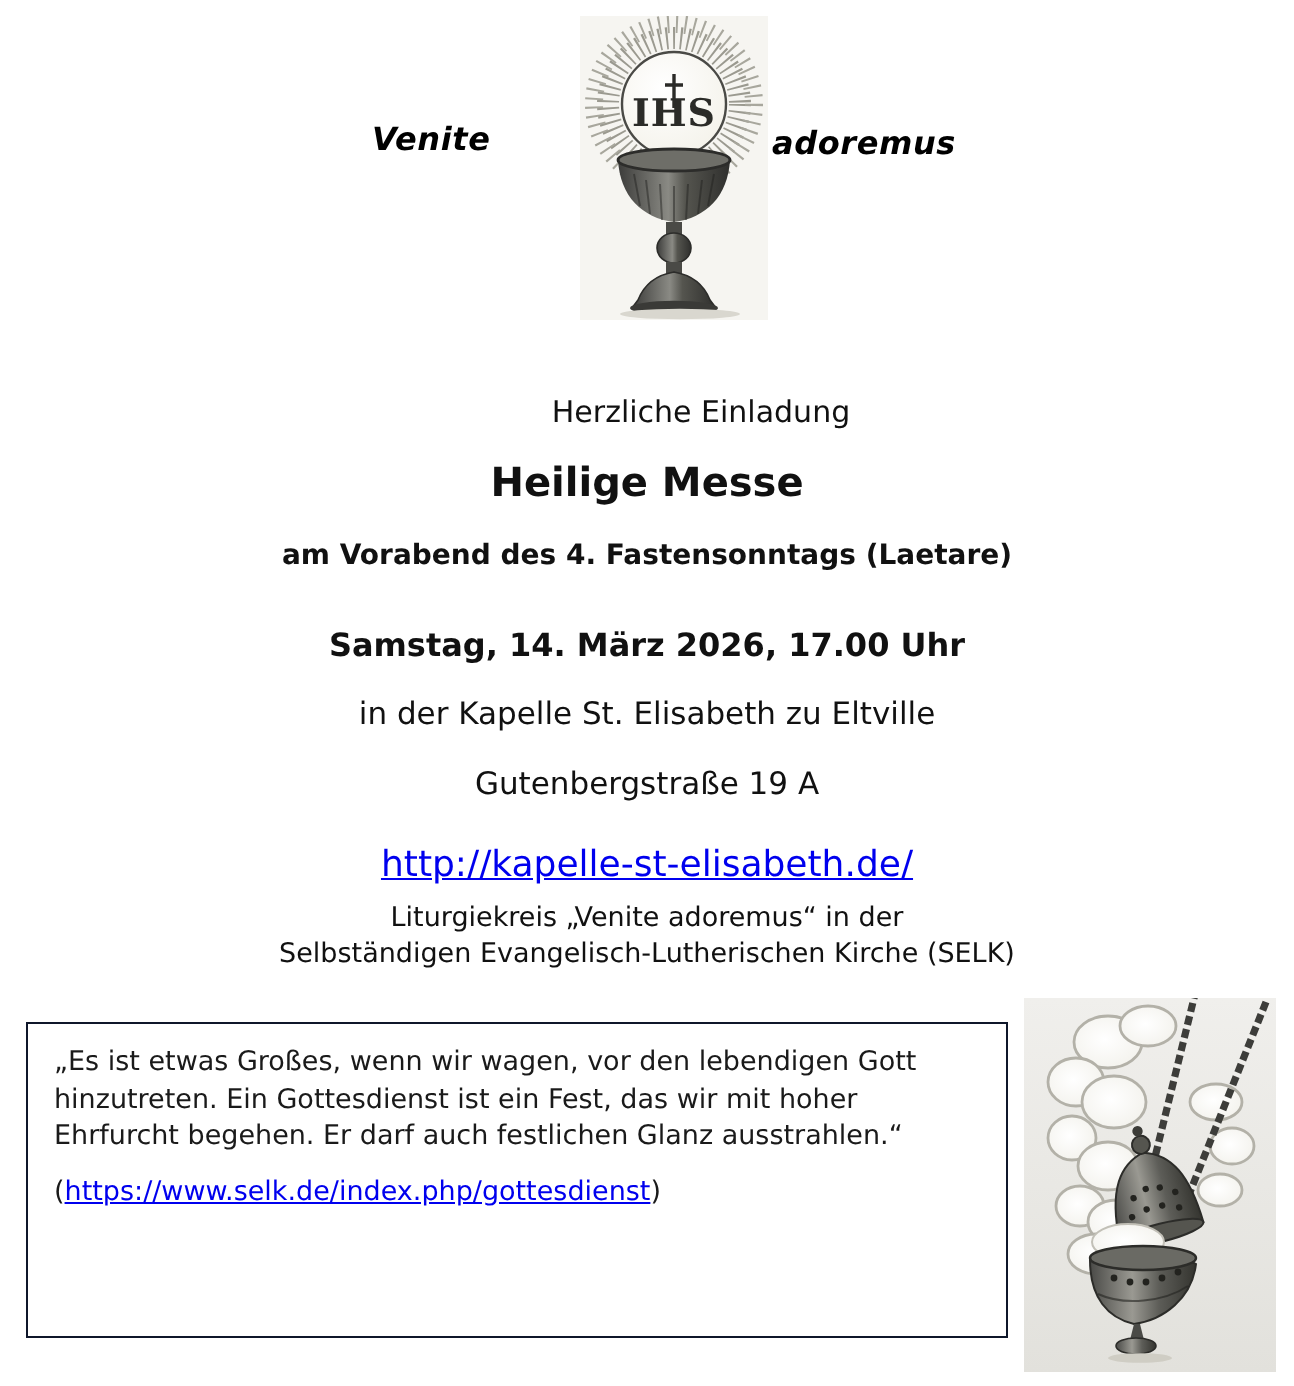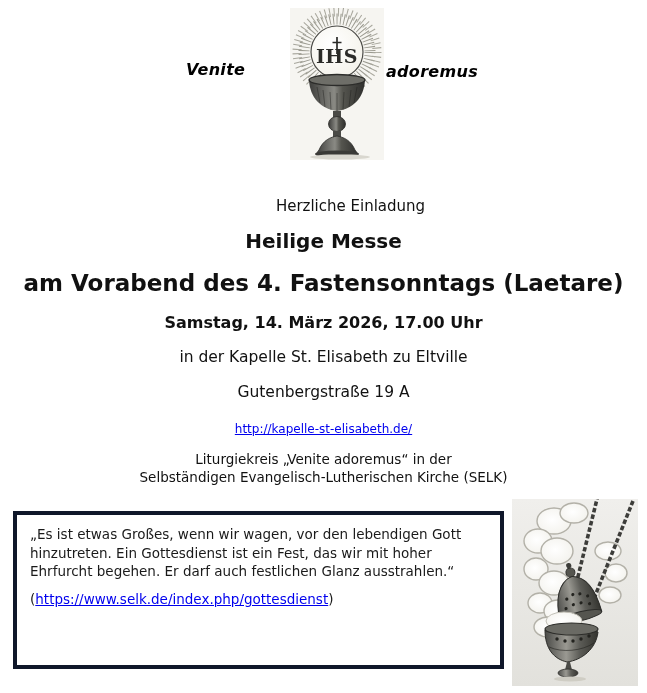--- a/index.html
+++ b/index.html
@@ -12,32 +12,32 @@
     position:absolute;font-size:16px;font-weight:bold;font-style:italic;color:#000;
     letter-spacing:.3px;
   }
   .motto-left{left:186px;top:60px;}
   .motto-right{left:386px;top:62px;}
   .chalice-wrap{position:absolute;left:266px;top:8px;width:94px;height:152px;padding-left:24px;}
   
   .cline{position:absolute;left:0;width:647px;text-align:center;white-space:nowrap;}
   .l-intro   {top:197px;font-size:15px;padding-left:27px;}
   .l-title   {top:229px;font-size:20px;font-weight:bold;}
-  .l-subtitle{top:270px;font-size:23px;font-weight:bold;}
+  .l-subtitle{top:270px;font-size:14px;font-weight:bold;}
   .l-datetime{top:313px;font-size:16px;font-weight:bold;}
   .l-location{top:348px;font-size:15.5px;}
   .l-address {top:383px;font-size:15.5px;}
-  .l-website {top:422px;font-size:12px;}
+  .l-website {top:422px;font-size:18px;}
   .l-org1    {top:451px;font-size:13.5px;}
   .l-org2    {top:469px;font-size:13.5px;}
   a.lnk{color:#0000EE;text-decoration:underline;cursor:pointer;}
   
   .quote-box{
     position:absolute;left:13px;top:511px;width:491px;height:158px;
-    box-sizing:border-box;border:4px solid #0f172a;background:#fff;
+    box-sizing:border-box;border:1px solid #0f172a;background:#fff;
     padding:10px 13px;font-size:13.5px;line-height:18.5px;color:#1a1a1a;
   }
   .quote-box p{margin:0 0 9px 0;}
   .quote-box p:last-child{margin-bottom:0;}
   
   .censer-wrap{position:absolute;left:512px;top:499px;width:126px;height:187px;}
   svg{display:block;}
 </style>
 </head>
 <body>

